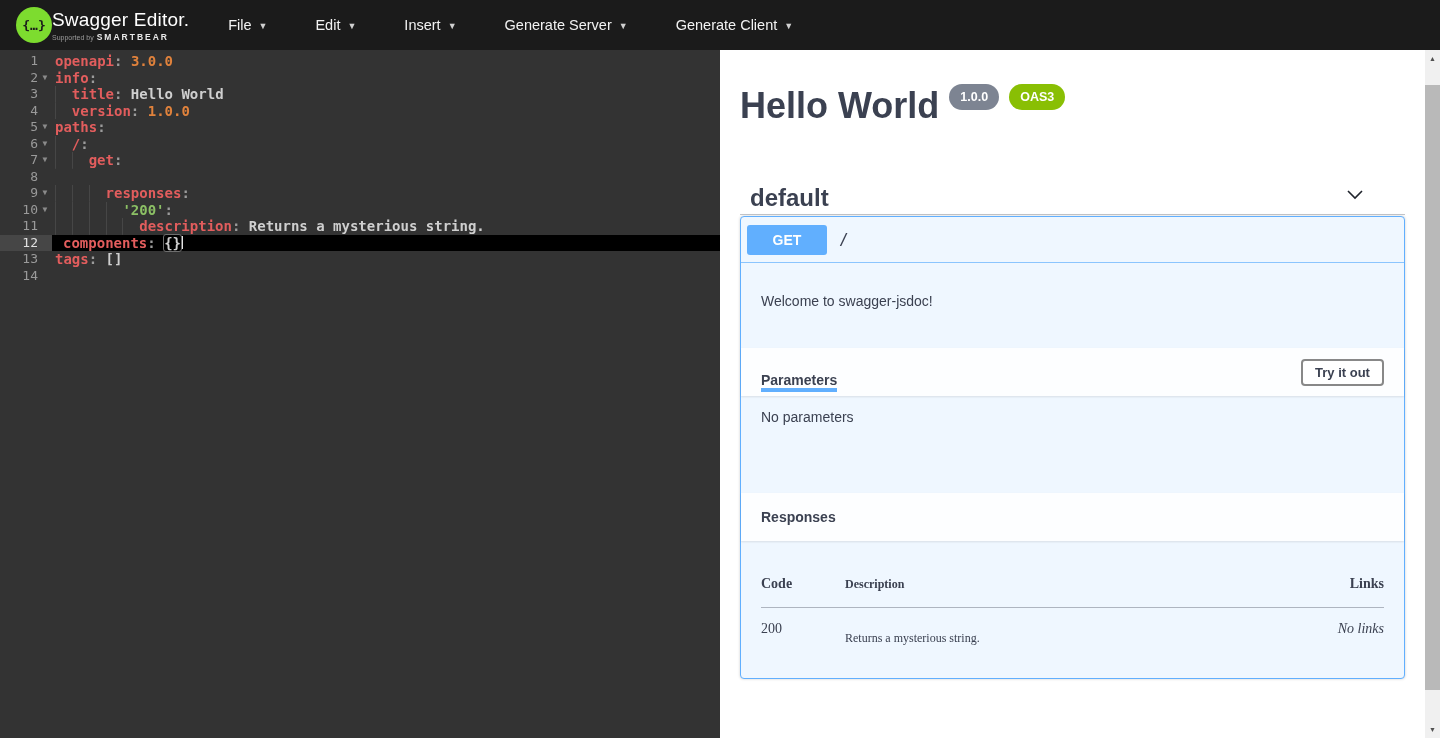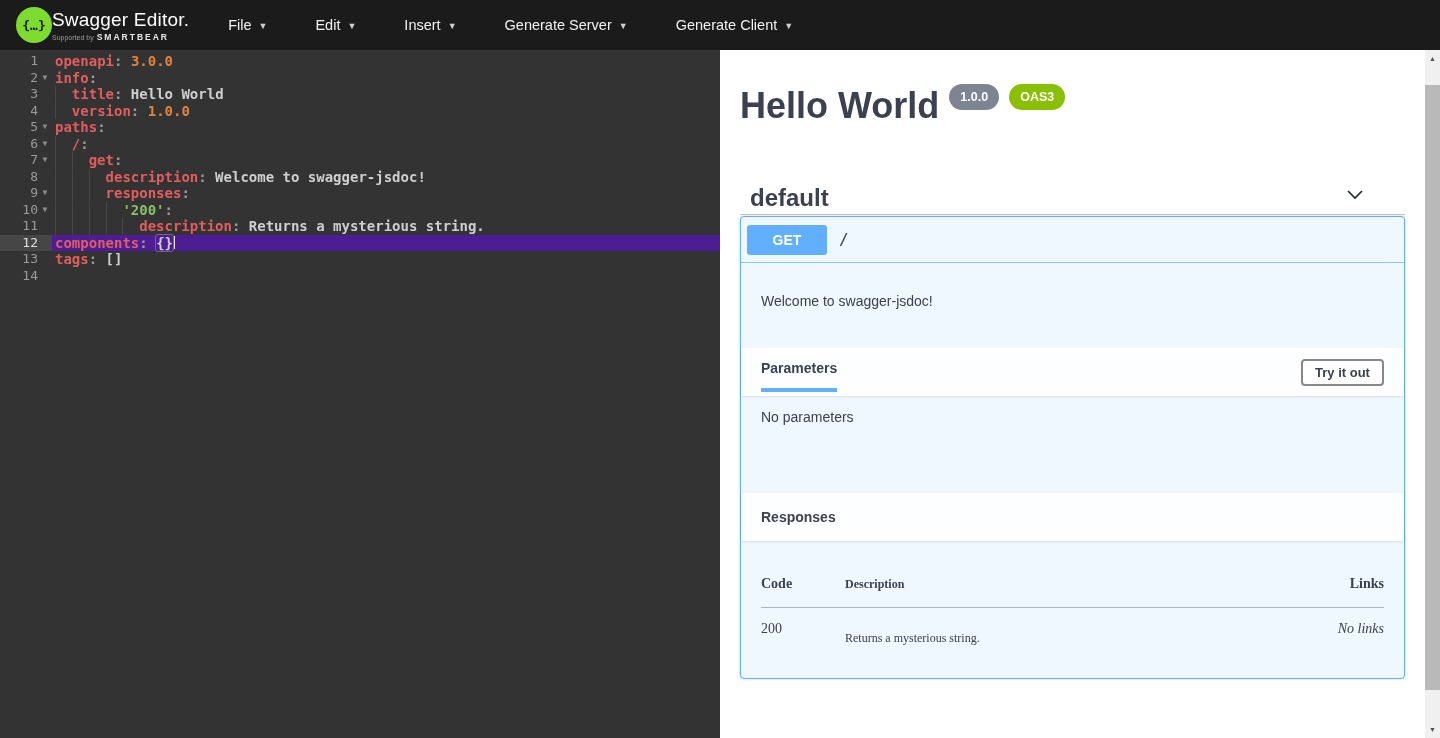--- a/index.html
+++ b/index.html
@@ -21,21 +21,21 @@
   .menu-item .caret { font-size:9px; color:#d0d0d0; margin-left:7px; margin-top:2px; }
   .menu-item.wide { margin-left:18px; }
 
   
   .main { display:flex; height:688px; }
 
   
   .editor { width:720px; background:var(--editor-bg); overflow:hidden; padding-top:3px;
             font-family:"DejaVu Sans Mono", monospace; font-size:14px; }
   .line { display:flex; height:16.5px; line-height:16.5px; white-space:pre; }
-  .line.active { background:#4c1d95; }
+  .line.active { background:#000000;gap:8px; }
   .gutter { width:52px; flex:0 0 52px; display:flex; }
   .line.active .gutter { background:#464646; }
   .lnum { width:38px; text-align:right; color:#9a9a9a; font-size:13px; }
   .line.active .lnum { color:#e0e0e0; }
   .fold { width:14px; text-align:center; color:#8a8a8a; font-size:8px; line-height:16.5px; cursor:pointer; }
   .code { padding-left:3px;font-weight:bold; }
   .ind { display:inline-block; width:2ch;
          background:linear-gradient(#464646,#464646) left/1px 100% no-repeat; }
   .tk-key { color:var(--token-key); }
   .tk-num { color:var(--token-number); }
@@ -64,21 +64,21 @@
   .op-summary { height:46px; display:flex; align-items:center; padding:0 6px;
                 border-bottom:1px solid rgba(97,175,254,.7); cursor:pointer; }
   .method { width:80px; height:30px; border-radius:3px; background:var(--accent-blue); color:#fff;
             font-weight:bold; font-size:14px; display:flex; align-items:center; justify-content:center; cursor:pointer; }
   .path { margin-left:12px; font-family:"DejaVu Sans Mono", monospace; font-size:16px; color:var(--heading-dark); }
 
   .op-desc { height:85px; padding:30px 20px 0; font-size:14px; color:var(--heading-dark); }
 
   .sec-header { height:48px; background:rgba(255,255,255,.85); box-shadow:0 1px 2px rgba(0,0,0,.1);
                 display:flex; align-items:center; justify-content:space-between; padding:0 20px; }
-  .param-tab { align-self:flex-end; margin-bottom:4px; padding-bottom:12px; border-bottom:4px solid var(--accent-blue);
+  .param-tab { align-self:flex-end; margin-bottom:4px; padding-bottom:0; border-bottom:4px solid var(--accent-blue);
                font-size:14px; font-weight:bold; color:var(--heading-dark); cursor:pointer; }
   .try-btn { width:83px; height:27px; border:2px solid #888; border-radius:4px; background:#fff;
              font-family:"Liberation Sans", sans-serif; font-weight:bold; font-size:13px; color:var(--heading-dark); cursor:pointer; }
   .param-body { height:97px; padding:13px 20px 0; font-size:14px; color:var(--heading-dark); }
   .resp-title { font-size:14px; font-weight:bold; color:var(--heading-dark); }
   .resp-body { height:137px; padding:15px 20px 16px;font-family:Liberation Serif, serif; }
 
   table.responses { width:100%; border-collapse:collapse; }
   table.responses thead td { padding:20px 0 15px; border-bottom:1px solid rgba(59,65,81,.2);
                              font-weight:bold; color:var(--heading-dark); }
@@ -140,21 +140,21 @@
 
   <div class="editor">
     <div id="editor-lines">
         <div class="line"><span class="gutter"><span class="lnum">1</span><span class="fold"></span></span><span class="code"><span class="tk-key">openapi</span><span class="tk-punc">: </span><span class="tk-num">3.0.0</span></span></div>
         <div class="line"><span class="gutter"><span class="lnum">2</span><span class="fold">▼</span></span><span class="code"><span class="tk-key">info</span><span class="tk-punc">:</span></span></div>
         <div class="line"><span class="gutter"><span class="lnum">3</span><span class="fold"></span></span><span class="code"><span class="ind">&nbsp;&nbsp;</span><span class="tk-key">title</span><span class="tk-punc">: </span><span class="tk-txt">Hello World</span></span></div>
         <div class="line"><span class="gutter"><span class="lnum">4</span><span class="fold"></span></span><span class="code"><span class="ind">&nbsp;&nbsp;</span><span class="tk-key">version</span><span class="tk-punc">: </span><span class="tk-num">1.0.0</span></span></div>
         <div class="line"><span class="gutter"><span class="lnum">5</span><span class="fold">▼</span></span><span class="code"><span class="tk-key">paths</span><span class="tk-punc">:</span></span></div>
         <div class="line"><span class="gutter"><span class="lnum">6</span><span class="fold">▼</span></span><span class="code"><span class="ind">&nbsp;&nbsp;</span><span class="tk-key">/</span><span class="tk-punc">:</span></span></div>
         <div class="line"><span class="gutter"><span class="lnum">7</span><span class="fold">▼</span></span><span class="code"><span class="ind">&nbsp;&nbsp;</span><span class="ind">&nbsp;&nbsp;</span><span class="tk-key">get</span><span class="tk-punc">:</span></span></div>
-        <div class="line"><span class="gutter"><span class="lnum">8</span><span class="fold"></span></span><span class="code"><span class="ind">&nbsp;&nbsp;</span><span class="ind">&nbsp;&nbsp;</span><span class="ind">&nbsp;&nbsp;</span><span class="tk-key">description</span><span class="tk-punc">: </span><span class="tk-txt">Welcome to swagger-jsdoc!</span></span></div>
+        <div class="line"><span class="gutter"><span class="lnum">8</span><span class="fold"></span></span></div>
         <div class="line"><span class="gutter"><span class="lnum">9</span><span class="fold">▼</span></span><span class="code"><span class="ind">&nbsp;&nbsp;</span><span class="ind">&nbsp;&nbsp;</span><span class="ind">&nbsp;&nbsp;</span><span class="tk-key">responses</span><span class="tk-punc">:</span></span></div>
         <div class="line"><span class="gutter"><span class="lnum">10</span><span class="fold">▼</span></span><span class="code"><span class="ind">&nbsp;&nbsp;</span><span class="ind">&nbsp;&nbsp;</span><span class="ind">&nbsp;&nbsp;</span><span class="ind">&nbsp;&nbsp;</span><span class="tk-str">'200'</span><span class="tk-punc">:</span></span></div>
         <div class="line"><span class="gutter"><span class="lnum">11</span><span class="fold"></span></span><span class="code"><span class="ind">&nbsp;&nbsp;</span><span class="ind">&nbsp;&nbsp;</span><span class="ind">&nbsp;&nbsp;</span><span class="ind">&nbsp;&nbsp;</span><span class="ind">&nbsp;&nbsp;</span><span class="tk-key">description</span><span class="tk-punc">: </span><span class="tk-txt">Returns a mysterious string.</span></span></div>
         <div class="line active"><span class="gutter"><span class="lnum">12</span><span class="fold"></span></span><span class="code"><span class="tk-key">components</span><span class="tk-punc">: </span><span class="tk-brkt">{}</span><span class="cursor"></span></span></div>
         <div class="line"><span class="gutter"><span class="lnum">13</span><span class="fold"></span></span><span class="code"><span class="tk-key">tags</span><span class="tk-punc">: </span><span class="tk-txt">[]</span></span></div>
         <div class="line"><span class="gutter"><span class="lnum">14</span><span class="fold"></span></span><span class="code"></span></div>
       </div>
   </div>
 
   <div class="preview">

